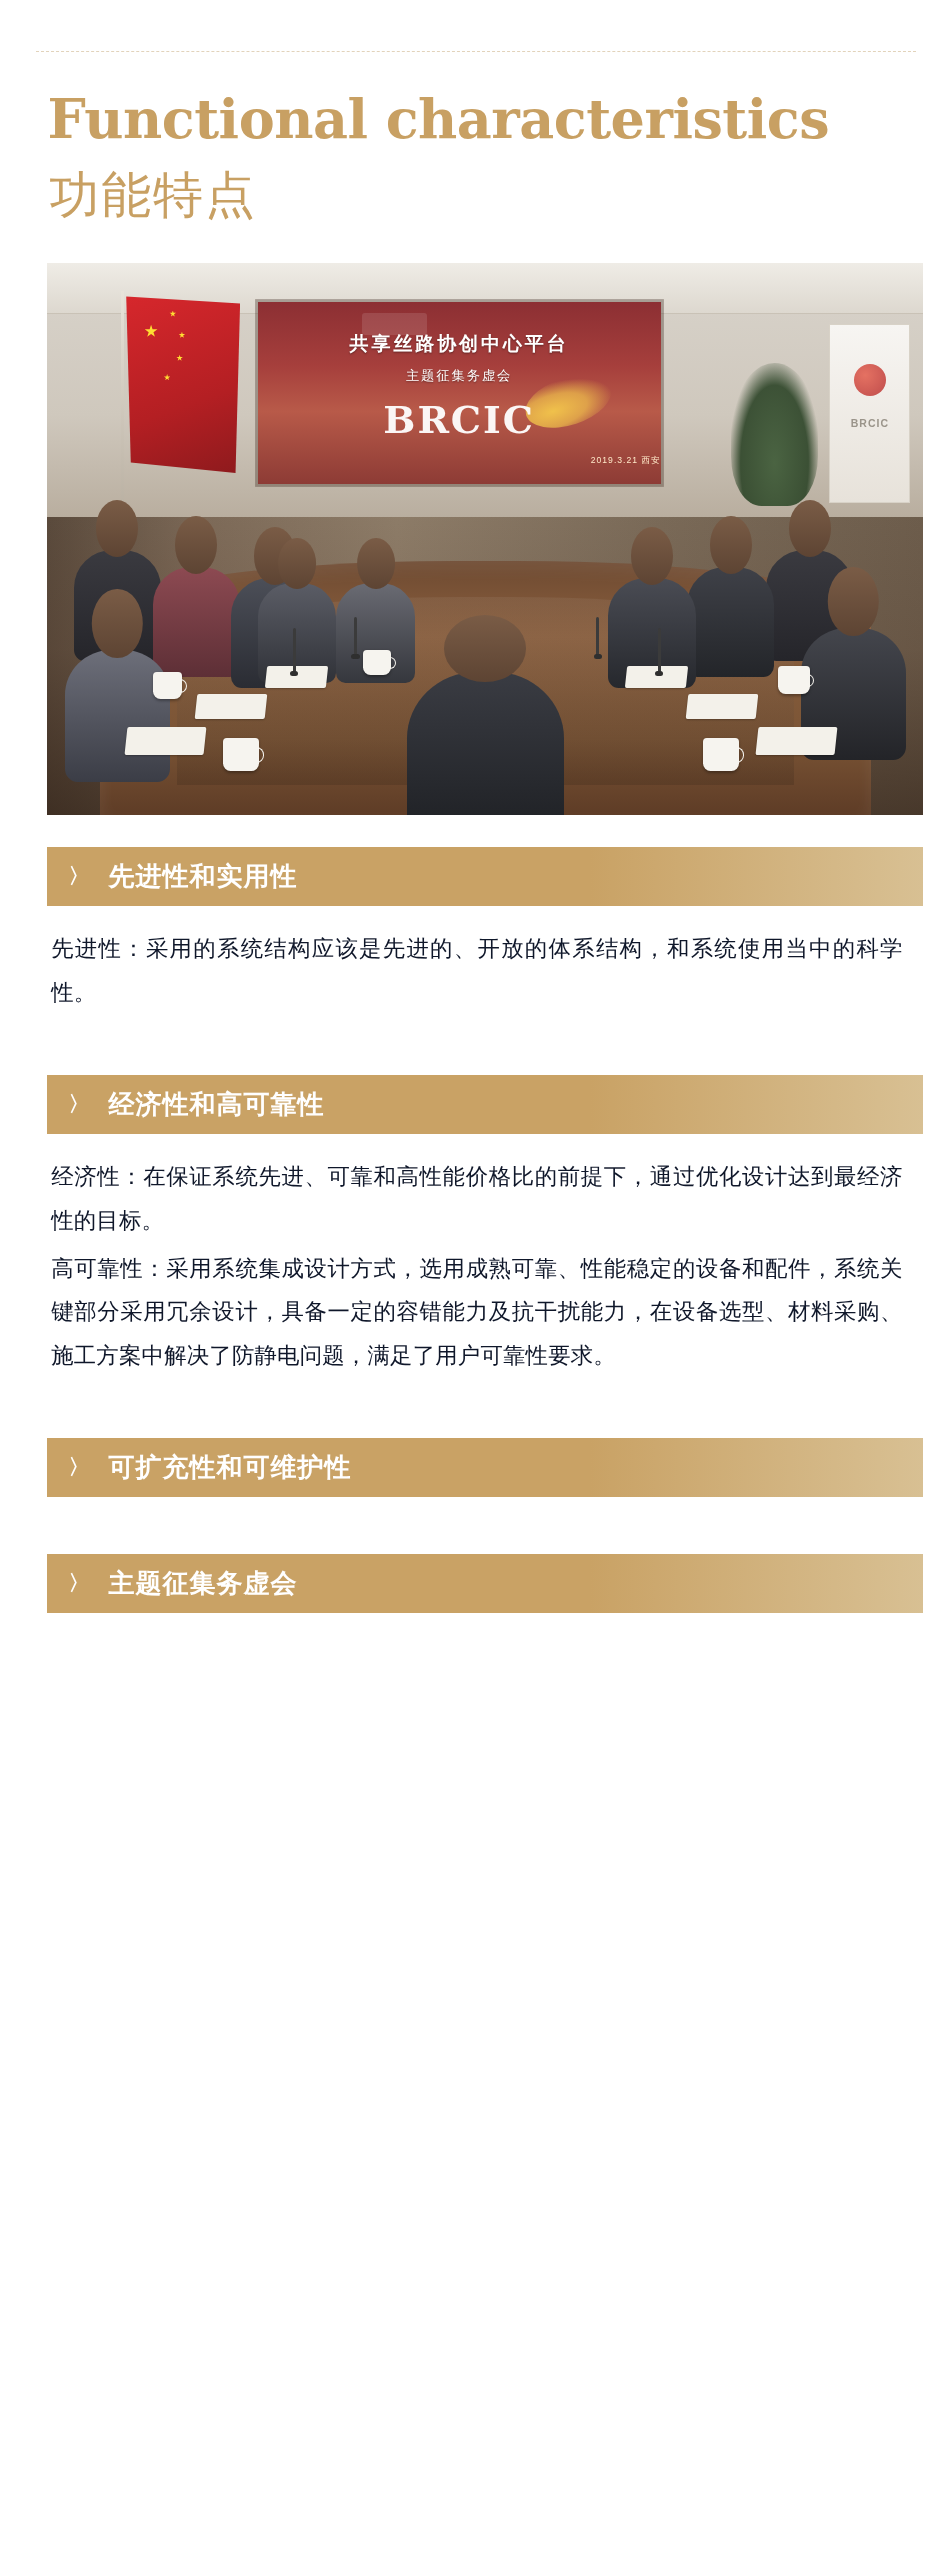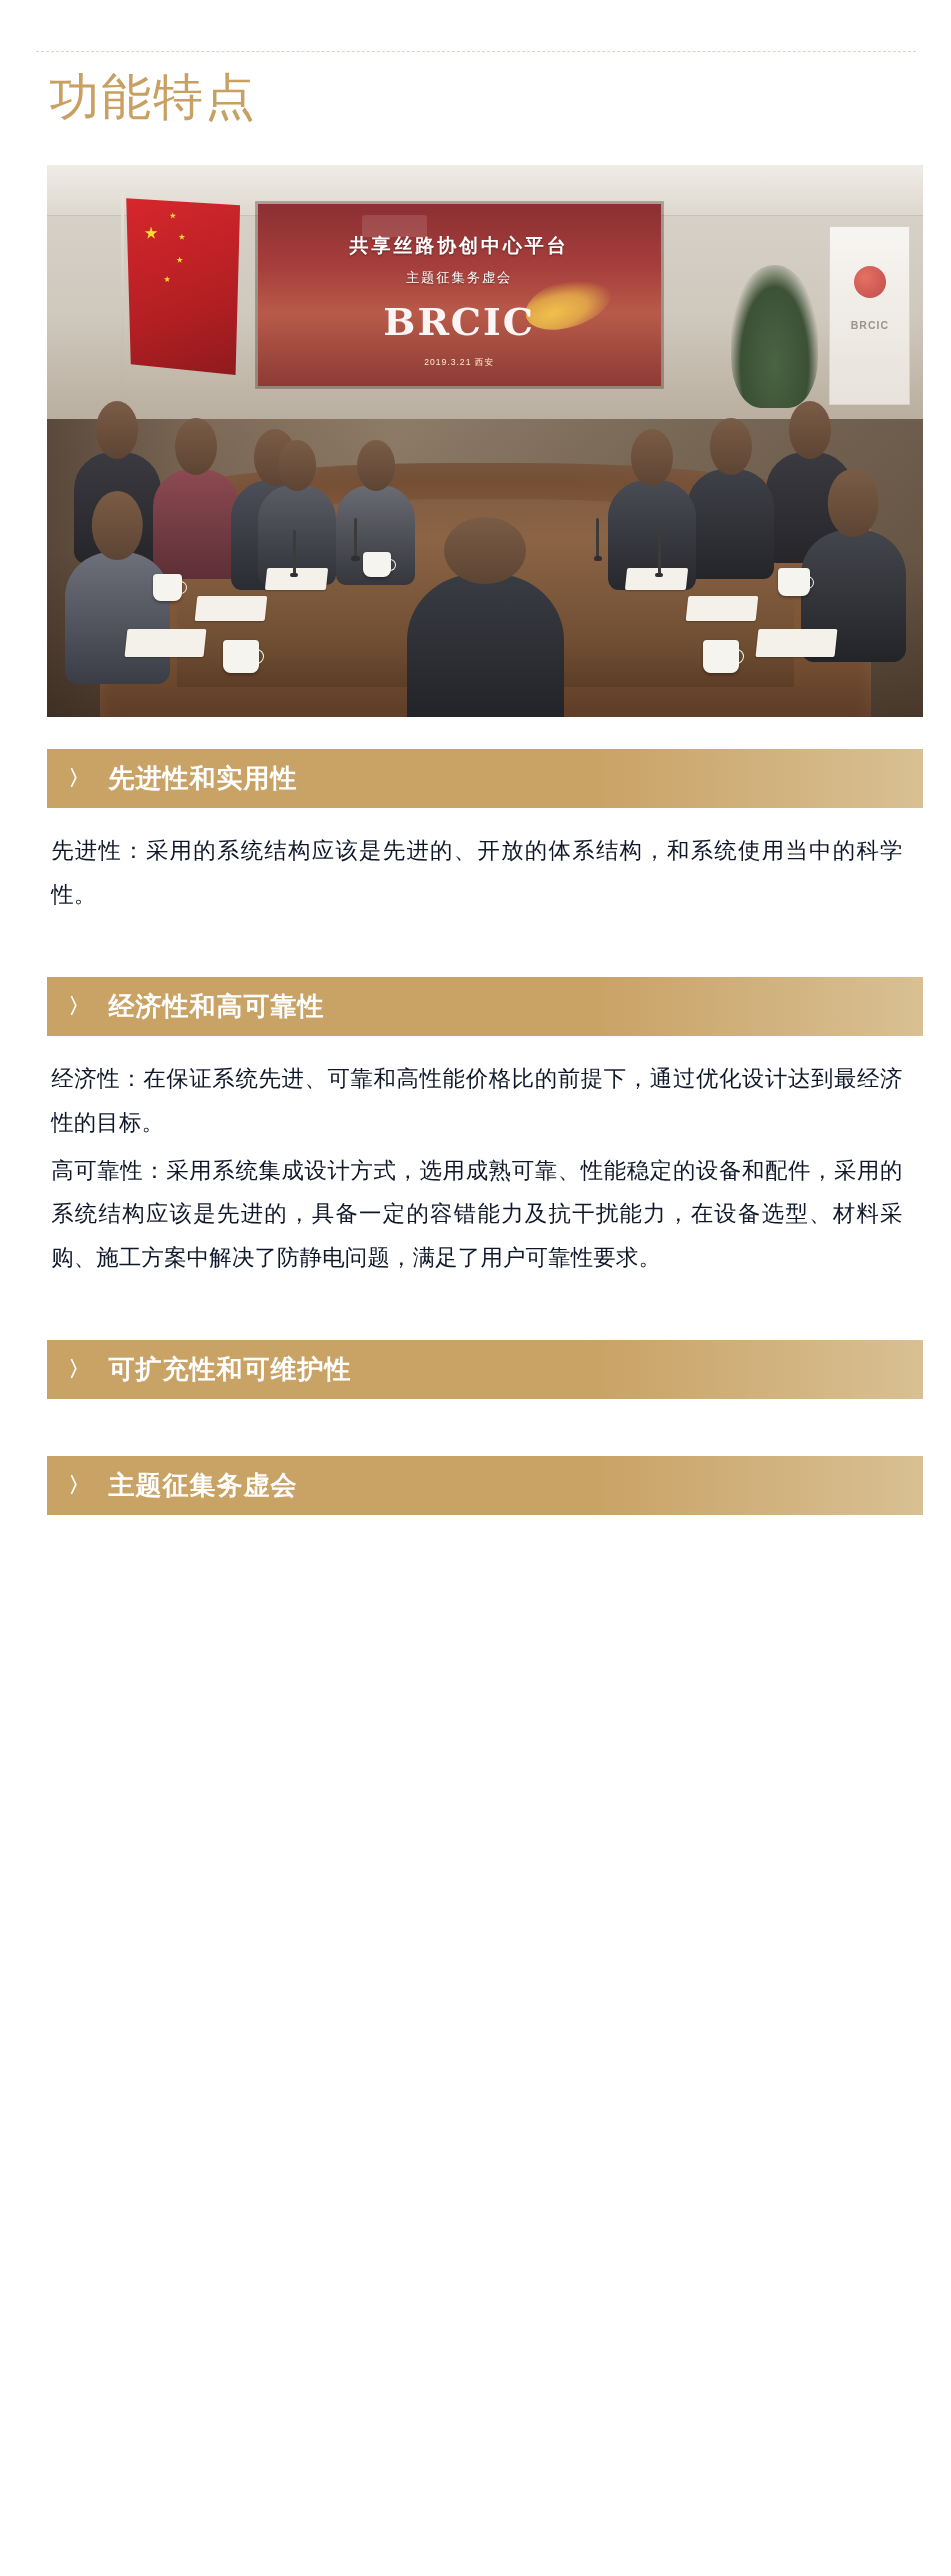--- a/index.html
+++ b/index.html
@@ -96,21 +96,21 @@
     text-align: center; color: #fff; font-size: 13.3px; letter-spacing: 1.9px;
     text-shadow: 0 1px 1.9px rgba(0,0,0,.4);
   }
   .screen .s-brand {
     position: absolute; top: 52%; left: 0; width: 100%;
     text-align: center; color: #fff; font-size: 38px; font-weight: bold;
     font-family: "DejaVu Serif", serif; letter-spacing: 1.9px; opacity: .95;
   }
   .screen .s-date {
     position: absolute; top: 84%; left: 0; width: 100%;
-    text-align: center; color: #ffe9c9; font-size: 8.6px; letter-spacing: 1px;
+    text-align: right; color: #ffe9c9; font-size: 8.6px; letter-spacing: 1px;
   }
   .screen .s-swoosh {
     position: absolute; right: 12%; top: 42%; width: 22%; height: 26%;
     background: radial-gradient(ellipse at 30% 60%, #f0c14b 0%, rgba(240,193,75,.7) 40%, rgba(240,193,75,0) 70%);
     transform: rotate(-18deg);
     border-radius: 50% 50% 50% 50%;
   }
   .screen .s-logo {
     position: absolute; left: 26%; top: 6%; width: 16%; height: 12%;
     background: rgba(255,255,255,.12);
@@ -240,20 +240,21 @@
   .body p.indent { text-indent: 1em; }
   .spacer-lg { height: 25px; }
 </style>
 </head>
 <body>
 
 <div class="page">
 
   <div class="top-rule"></div>
 
+  <div class="heading-en">Functional characteristics</div>
   <div class="heading-cn">功能特点</div>
 
   <div class="photo-wrap">
     <div class="photo">
       <div class="wall"></div>
       <div class="ceiling"></div>
 
       <div class="flagpole"></div>
       <div class="flag">
         <div class="star"></div>
@@ -349,21 +350,21 @@
 
   <div class="spacer-lg"></div>
 
   <div class="section">
     <div class="bar">
       <span class="chev">〉</span>
       <span class="bar-title">经济性和高可靠性</span>
     </div>
     <div class="body">
       <p>经济性：在保证系统先进、可靠和高性能价格比的前提下，通过优化设计达到最经济性的目标。</p>
-      <p>高可靠性：采用系统集成设计方式，选用成熟可靠、性能稳定的设备和配件，采用的系统结构应该是先进的，具备一定的容错能力及抗干扰能力，在设备选型、材料采购、施工方案中解决了防静电问题，满足了用户可靠性要求。</p>
+      <p>高可靠性：采用系统集成设计方式，选用成熟可靠、性能稳定的设备和配件，系统关键部分采用冗余设计，具备一定的容错能力及抗干扰能力，在设备选型、材料采购、施工方案中解决了防静电问题，满足了用户可靠性要求。</p>
     </div>
   </div>
 
   <div class="spacer-lg"></div>
 
   <div class="section">
     <div class="bar">
       <span class="chev">〉</span>
       <span class="bar-title">可扩充性和可维护性</span>
     </div>

